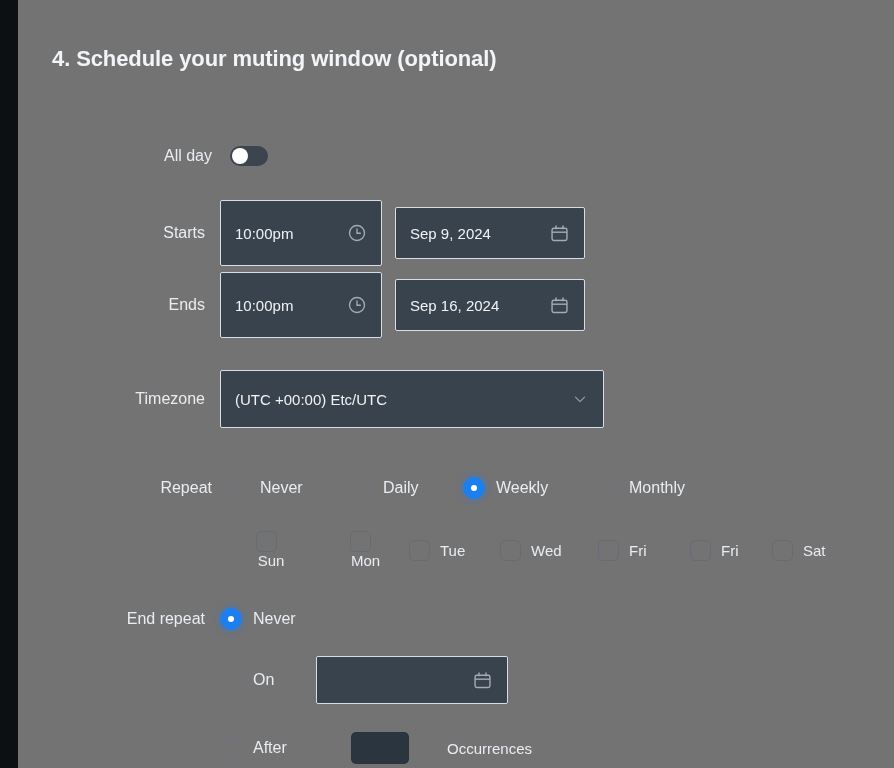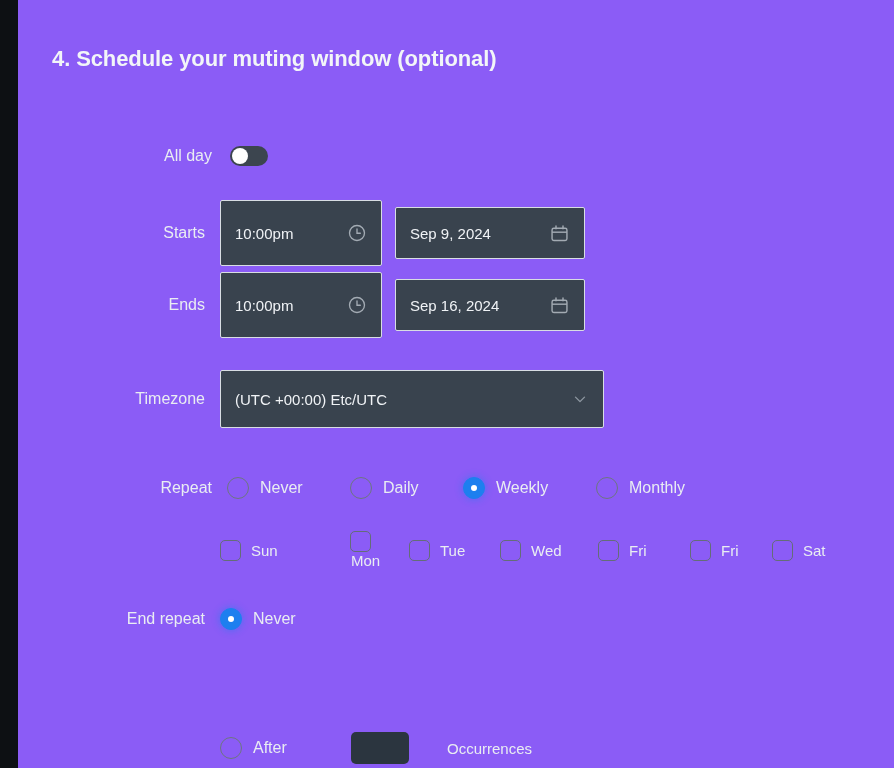--- a/index.html
+++ b/index.html
@@ -26,21 +26,21 @@
   .left-gutter {
     width: 18px;
     flex: 0 0 18px;
     height: 768px;
     background: #0d1013;
   }
 
   .panel {
     flex: 1 1 auto;
     height: 768px;
-    background: #8b5cf6;
+    background: #737373;
     position: relative;
   }
 
   
   .section-heading {
     position: absolute;
     left: 34px;
     top: 46px;
     font-size: 22px;
     font-weight: bold;
@@ -301,21 +301,21 @@
           <span class="radio-label">Weekly</span>
         </div>
         <div class="radio-item">
           <span class="radio"></span>
           <span class="radio-label">Monthly</span>
         </div>
       </div>
     </div>
 
     <div class="row" style="left:202px; top:491px;">
-      <div class="checkbox-item" style="width:92px;">
+      <div class="checkbox-item" style="width:92px;flex-direction:column;">
         <span class="checkbox"></span>
         <span class="checkbox-label">Sun</span>
       </div>
       <div class="checkbox-item" style="width:97px;flex-direction:column;">
         <span class="checkbox"></span>
         <span class="checkbox-label">Mon</span>
       </div>
       <div class="checkbox-item" style="width:91px;">
         <span class="checkbox"></span>
         <span class="checkbox-label">Tue</span>
@@ -340,20 +340,37 @@
 
     <div class="row" style="left:0; top:568px;">
       <div class="row-label" style="width:187px;">End repeat</div>
 
       <div class="radio-item" style="margin-left:15px;">
         <span class="radio checked"></span>
         <span class="radio-label">Never</span>
       </div>
     </div>
 
+    <div class="row" style="left:202px; top:616px;">
+      <div class="radio-item" style="width:96px;">
+        <span class="radio"></span>
+        <span class="radio-label">On</span>
+      </div>
+
+      <div class="field empty-date">
+        <span class="value" style="flex:0 0 auto;"></span>
+        <span class="field-icon">
+          <svg width="21" height="21" viewBox="0 0 24 24" fill="none" stroke="#cdd4db" stroke-width="1.6">
+            <rect x="3.5" y="6" width="17" height="14" rx="2"></rect>
+            <path d="M3.5 10.5h17"></path>
+            <path d="M8 3.5v3M16 3.5v3" stroke-linecap="round"></path>
+          </svg>
+        </span>
+      </div>
+    </div>
 
     <div class="row" style="left:202px; top:692px;gap:16px;">
       <div class="radio-item" style="width:115px;">
         <span class="radio"></span>
         <span class="radio-label">After</span>
       </div>
 
       <div class="occ-input"></div>
 
       <span class="occ-label" style="margin-left:22px;">Occurrences</span>

